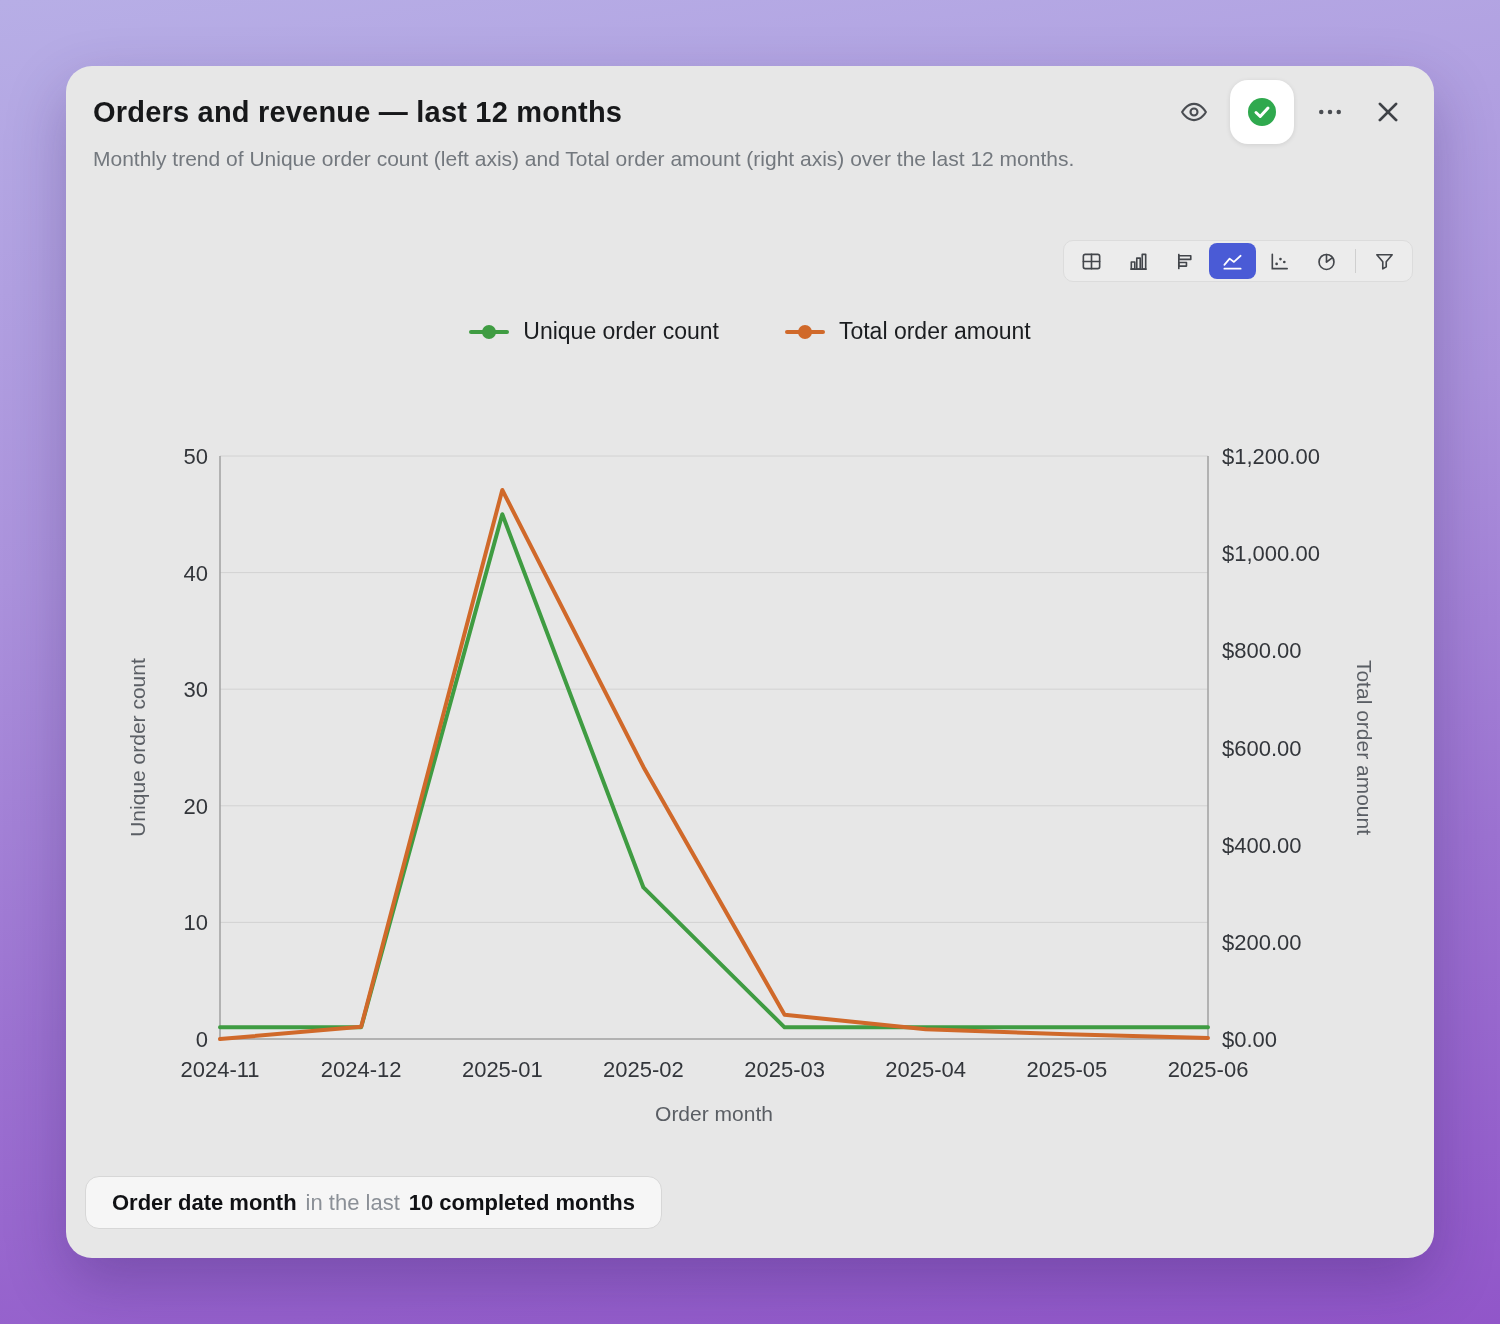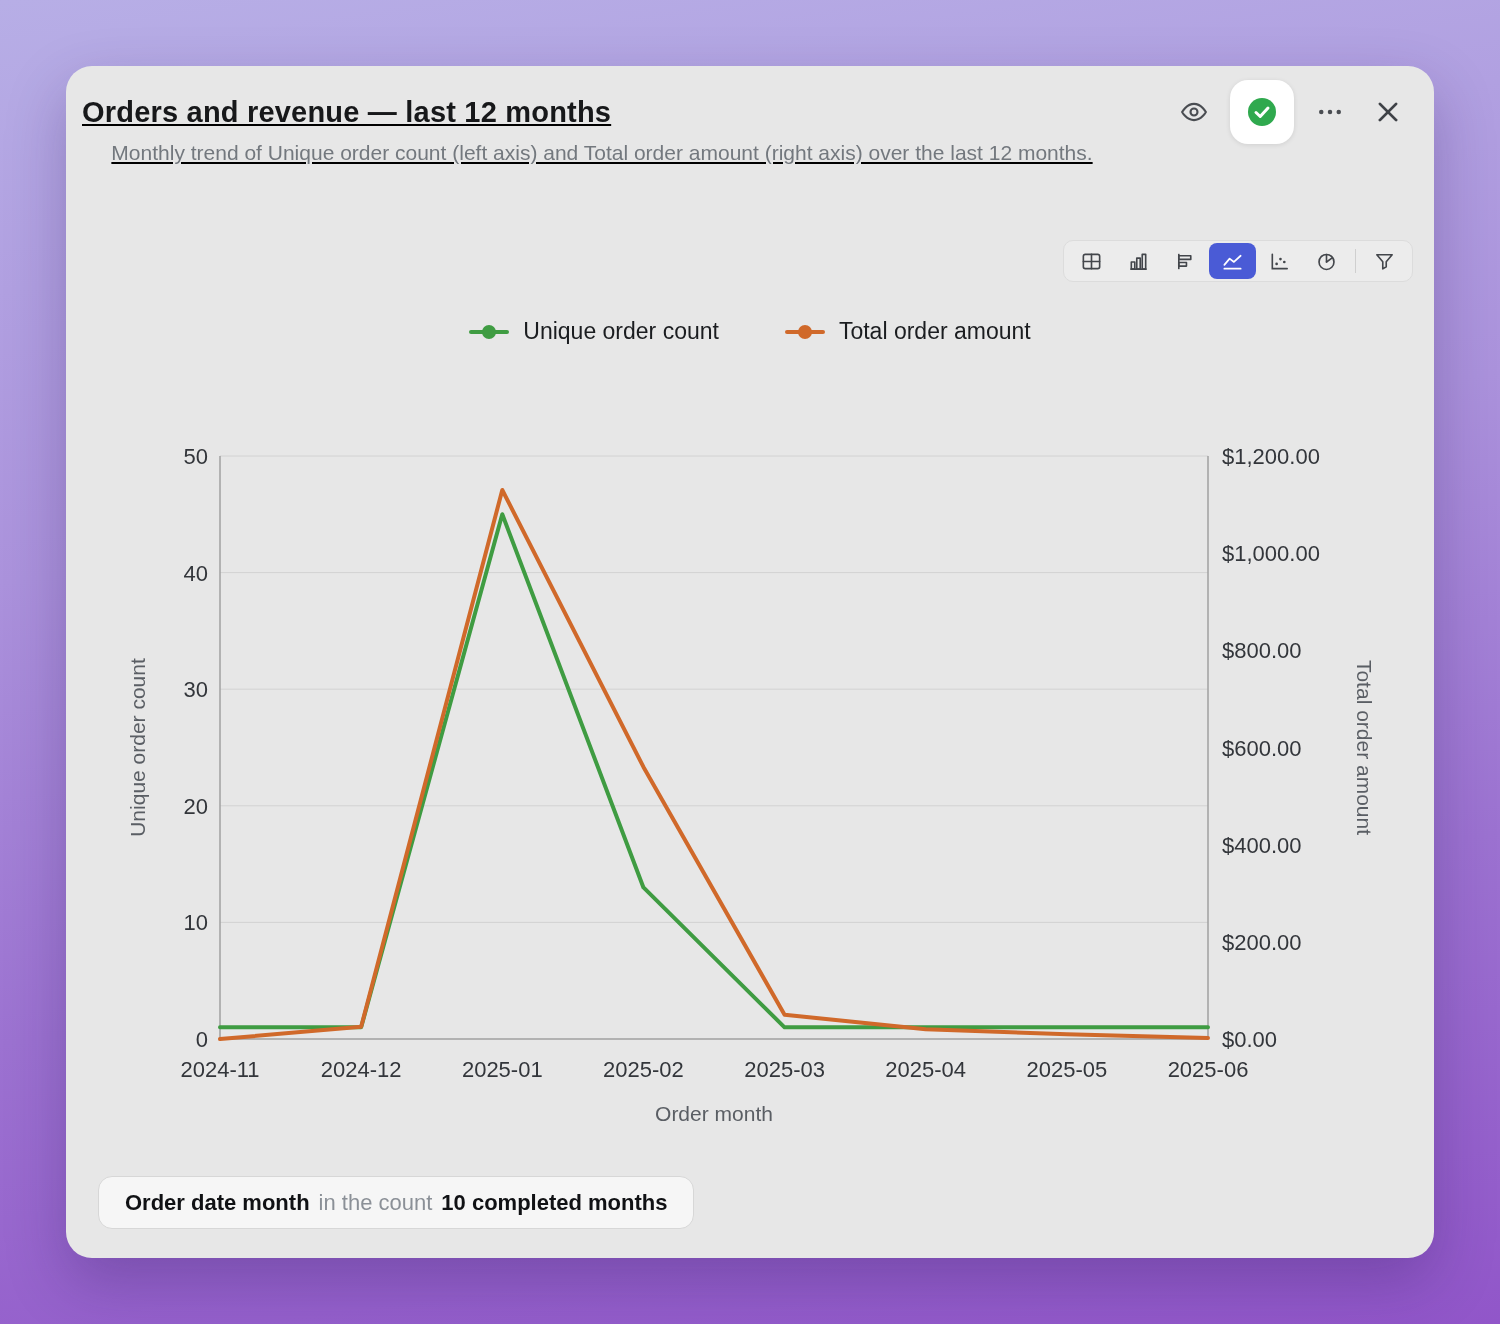--- a/index.html
+++ b/index.html
@@ -7,23 +7,23 @@
   body {
     font-family:"Liberation Sans", sans-serif;
     background: linear-gradient(172deg, #b7aee6 0%, #ab92dc 38%, #9c72d1 68%, #9156c9 100%);
   }
   .card {
     position:absolute; left:66px; top:66px; width:1368px; height:1192px;
     background:#e7e7e7; border-radius:26px;
     box-shadow:0 24px 60px rgba(44,22,90,.28);
   }
   
-  .header { position:absolute; left:16px; top:30px; width:1040px;text-decoration:underline; }
+  .header { position:absolute; left:27px; top:30px; width:1040px; }
   .title { font-size:29px; font-weight:700; color:#17181a; letter-spacing:.2px; }
-  .subtitle { margin-top:8px; font-size:21px; line-height:1.55; color:#73787e;text-align:center; }
+  .subtitle { margin-top:14px; font-size:21px; line-height:1.55; color:#73787e; }
   .hdr-actions { position:absolute; top:14px; right:24px; height:64px; display:flex; align-items:center; gap:14px; }
   .icon-btn { background:transparent; border:none; cursor:pointer; width:44px; height:44px; display:flex; align-items:center; justify-content:center; }
   .icon-btn svg { width:30px; height:30px; }
   .check-btn { width:64px; height:64px; background:#ffffff; border:none; border-radius:18px; cursor:pointer;
     display:flex; align-items:center; justify-content:center; box-shadow:0 1px 5px rgba(0,0,0,.10); }
   
   .toolbar { position:absolute; top:174px; right:21px; height:42px; display:flex; align-items:center;
     background:#ececec; border:1px solid #dcdcdc; border-radius:10px; padding:0 4px; }
   .tool { width:47px; height:36px; display:flex; align-items:center; justify-content:center;
     background:transparent; border:none; border-radius:8px; cursor:pointer; color:#43464b; }
@@ -32,21 +32,21 @@
   .tb-divider { width:1px; height:24px; background:#cfcfcf; margin:0 5px; display:inline-block; }
   
   .legend { position:absolute; left:0; right:0; top:252px; display:flex; justify-content:center; gap:66px; }
   .legend-item { display:flex; align-items:center; gap:14px; font-size:23px; font-weight:500; color:#1b1d20; }
   
   .chart-wrap { position:absolute; left:0; top:380px; width:1368px; height:700px; }
   .chart-wrap svg { width:100%; height:100%; font-family:"Liberation Sans", sans-serif; }
   .tick { font-size:22px; fill:#33363b; }
   .axis-title { font-size:21px; fill:#5a5e64; }
   
-  .pill { position:absolute; left:32px; top:1110px; height:53px; display:inline-flex; align-items:center; gap:9px;
+  .pill { position:absolute; left:19px; top:1110px; height:53px; display:inline-flex; align-items:center; gap:9px;
     padding:0 26px; background:#f6f6f6; border:1px solid #d7d7d7; border-radius:14px; font-size:22px; cursor:pointer; }
   .pill .b { font-weight:700; color:#101114; }
   .pill .g { color:#8b9097; }
 </style>
 </head>
 <body>
 
 <div class="card">
 
   <div class="header">
@@ -195,17 +195,17 @@
         <polyline points="154,581.34 295.1428571428571,581.34 436.2857142857143,68.29999999999995 577.4285714285714,441.41999999999996 718.5714285714286,581.34 859.7142857142857,581.34 1000.8571428571429,581.34 1142,581.34" fill="none" stroke="#3f9c42" stroke-width="4" stroke-linejoin="round" stroke-linecap="round"></polyline>
         <polyline points="154,593 295.1428571428571,580.8541666666666 436.2857142857143,44.008333333333326 577.4285714285714,320.93333333333334 718.5714285714286,568.7083333333334 859.7142857142857,583.2833333333333 1000.8571428571429,588.1416666666667 1142,592.0283333333333" fill="none" stroke="#d0692a" stroke-width="4" stroke-linejoin="round" stroke-linecap="round"></polyline>
         <text x="79" y="301.5" class="axis-title" text-anchor="middle" transform="rotate(-90 79 301.5)">Unique order count</text>
         <text x="1291" y="301.5" class="axis-title" text-anchor="middle" transform="rotate(90 1291 301.5)">Total order amount</text>
         <text x="648" y="675" class="axis-title" text-anchor="middle">Order month</text>
       </svg>
   </div>
 
   <div class="pill">
     <span class="b">Order date month</span>
-    <span class="g">in the count</span>
+    <span class="g">in the last</span>
     <span class="b">10 completed months</span>
   </div>
 
 </div>
 
 </body></html>

